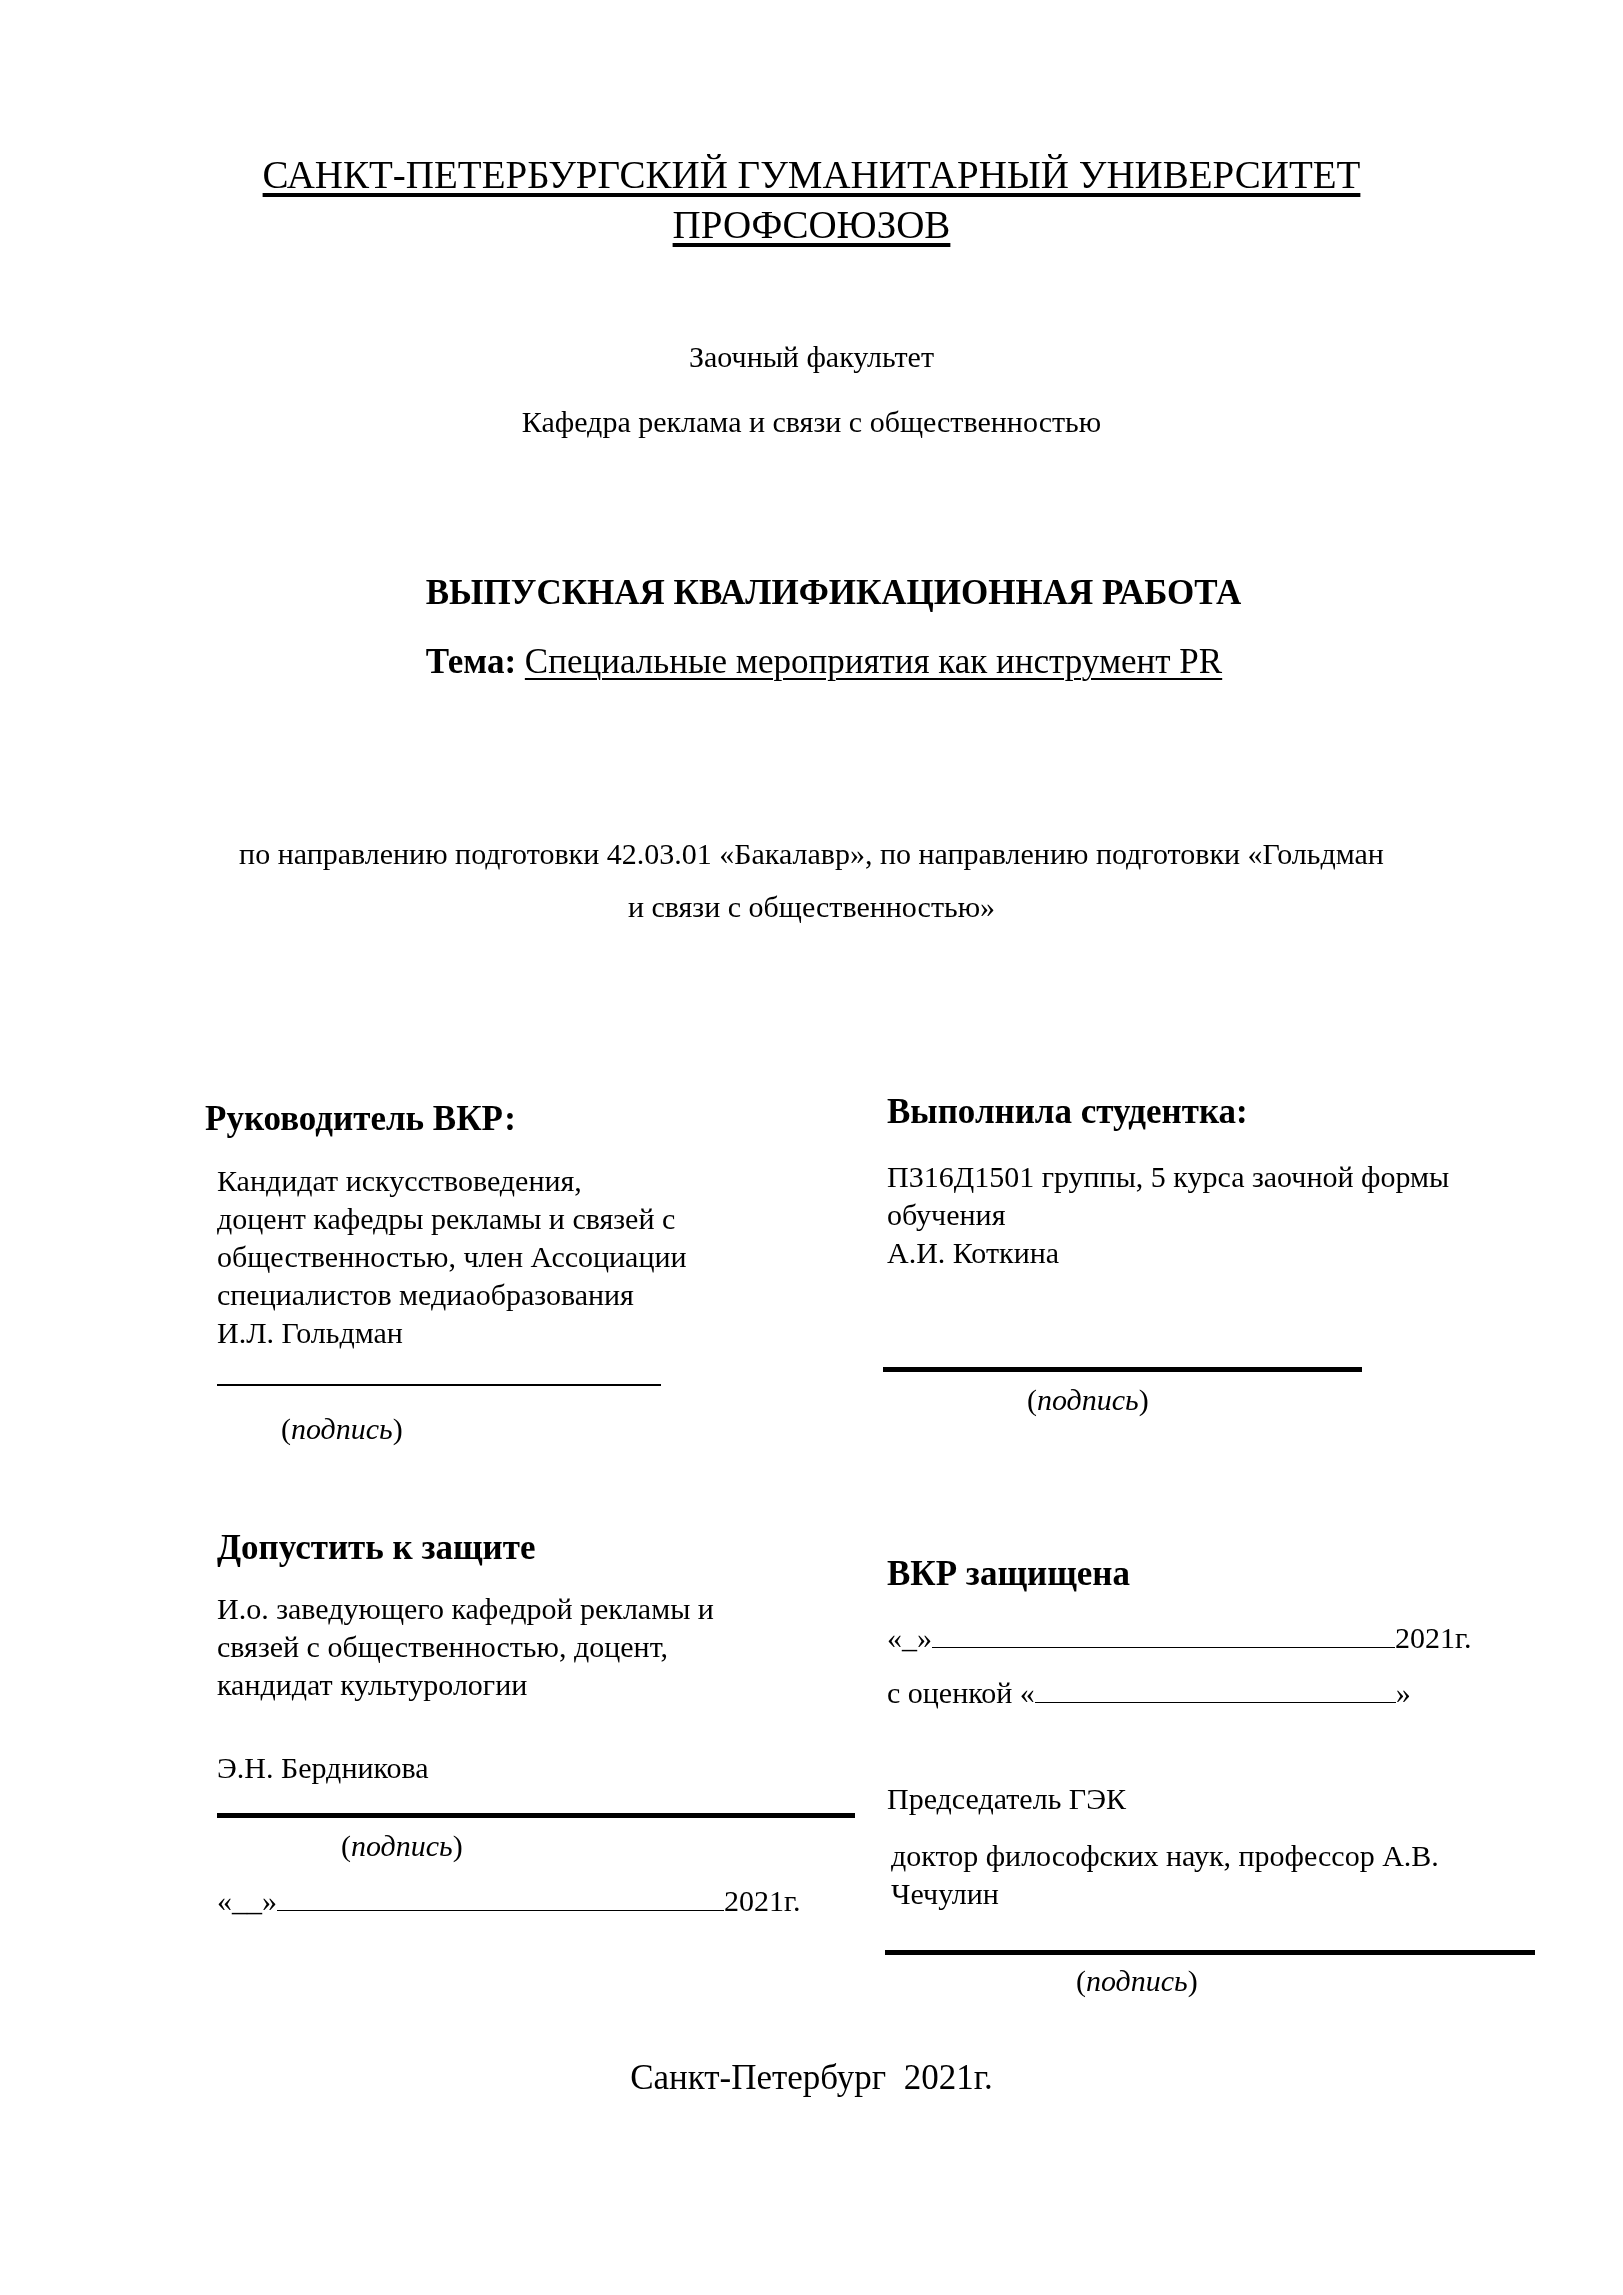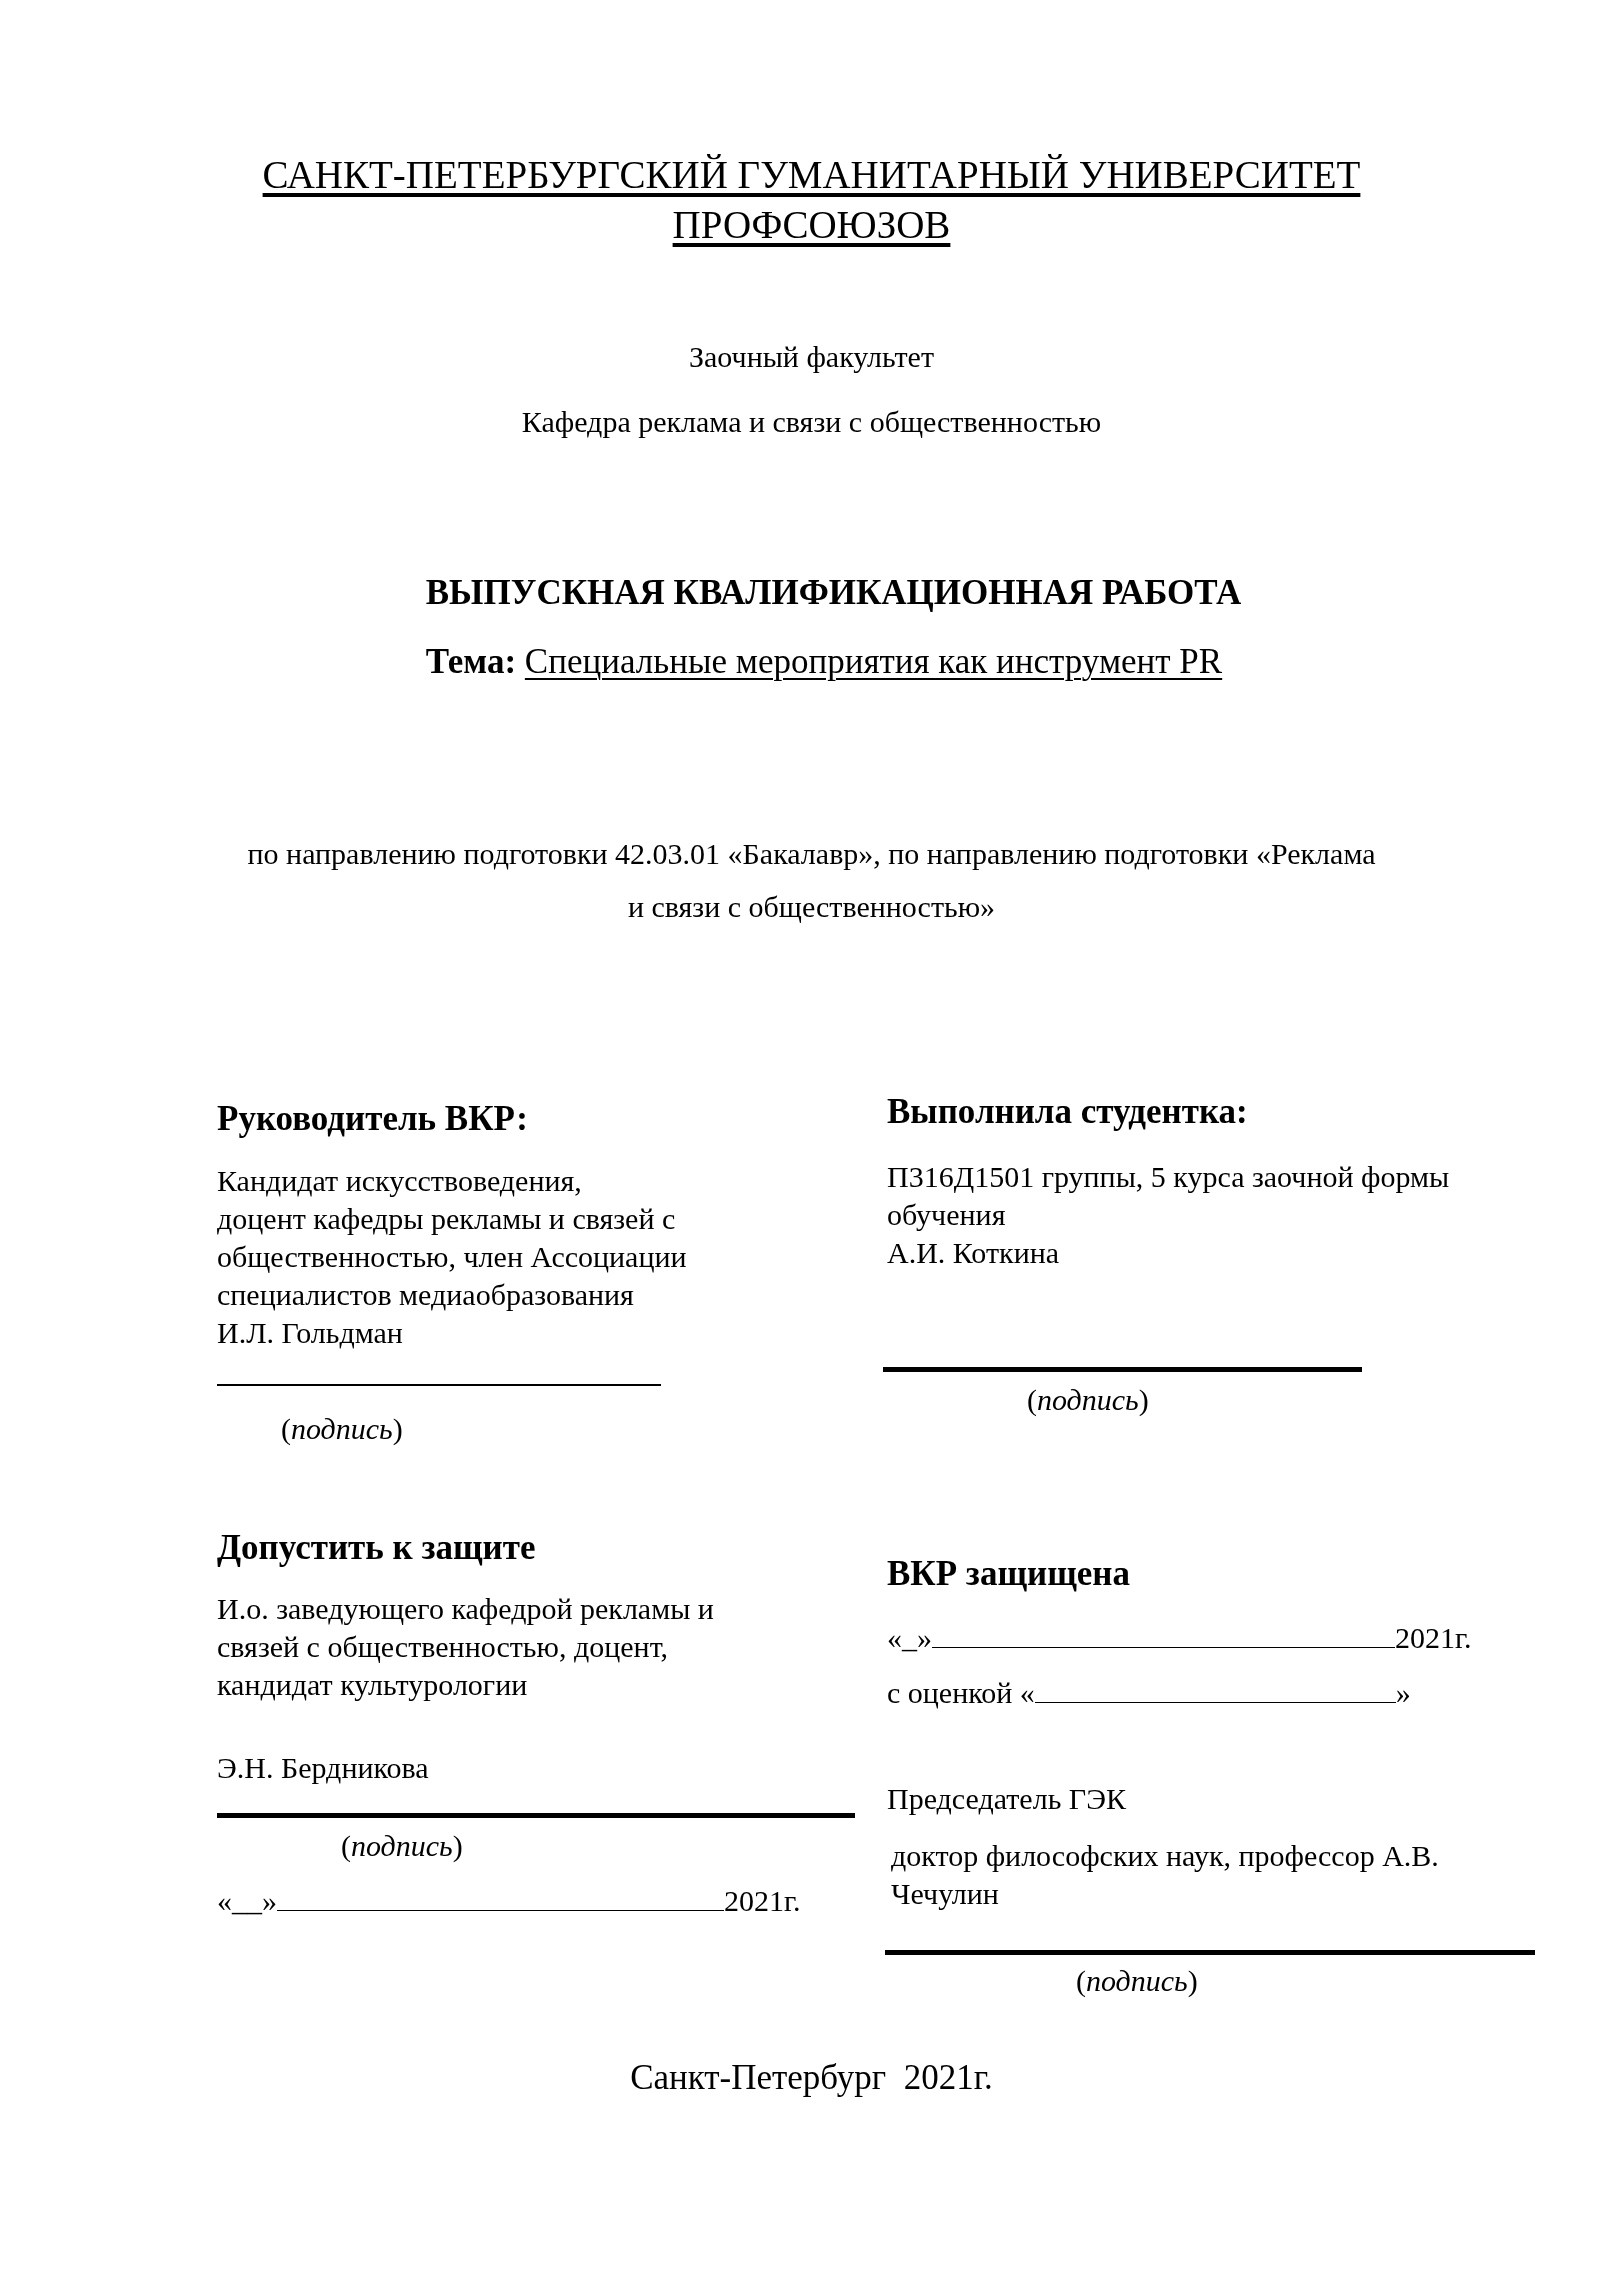--- a/index.html
+++ b/index.html
@@ -34,24 +34,24 @@
 
 <div class="abs center reg" style="top:339px;">Заочный факультет</div>
 <div class="abs center reg" style="top:404px;">Кафедра реклама и связи с общественностью</div>
 
 <div class="abs center title" style="top:573px;">ВЫПУСКНАЯ КВАЛИФИКАЦИОННАЯ РАБОТА</div>
 <div class="abs center topic" style="top:642px;margin-left:25px;">
   <span class="label">Тема:</span>
   <span class="value">Специальные мероприятия как инструмент PR</span>
 </div>
 
-<div class="abs center reg" style="top:836px;">по направлению подготовки 42.03.01 «Бакалавр», по направлению подготовки «Реклама</div>
+<div class="abs center reg" style="top:836px;">по направлению подготовки 42.03.01 «Бакалавр», по направлению подготовки «Гольдман</div>
 <div class="abs center reg" style="top:889px;">и связи с общественностью»</div>
 
-<div class="abs head" style="left:217px; top:1098px;">Руководитель ВКР:</div>
+<div class="abs head" style="left:205px; top:1098px;">Руководитель ВКР:</div>
 <div class="abs body-text" style="left:217px; top:1162px;">Кандидат искусствоведения,
 доцент кафедры рекламы и связей с
 общественностью, член Ассоциации
 специалистов медиаобразования
 И.Л. Гольдман</div>
 <div class="abs line-thin" style="left:217px; top:1384px; width:444px;"></div>
 <div class="abs sig-caption" style="left:281px; top:1412px;">(<i>подпись</i>)</div>
 
 <div class="abs head" style="left:887px; top:1091px;">Выполнила студентка:</div>
 <div class="abs body-text" style="left:887px; top:1158px;">П316Д1501 группы, 5 курса заочной формы

